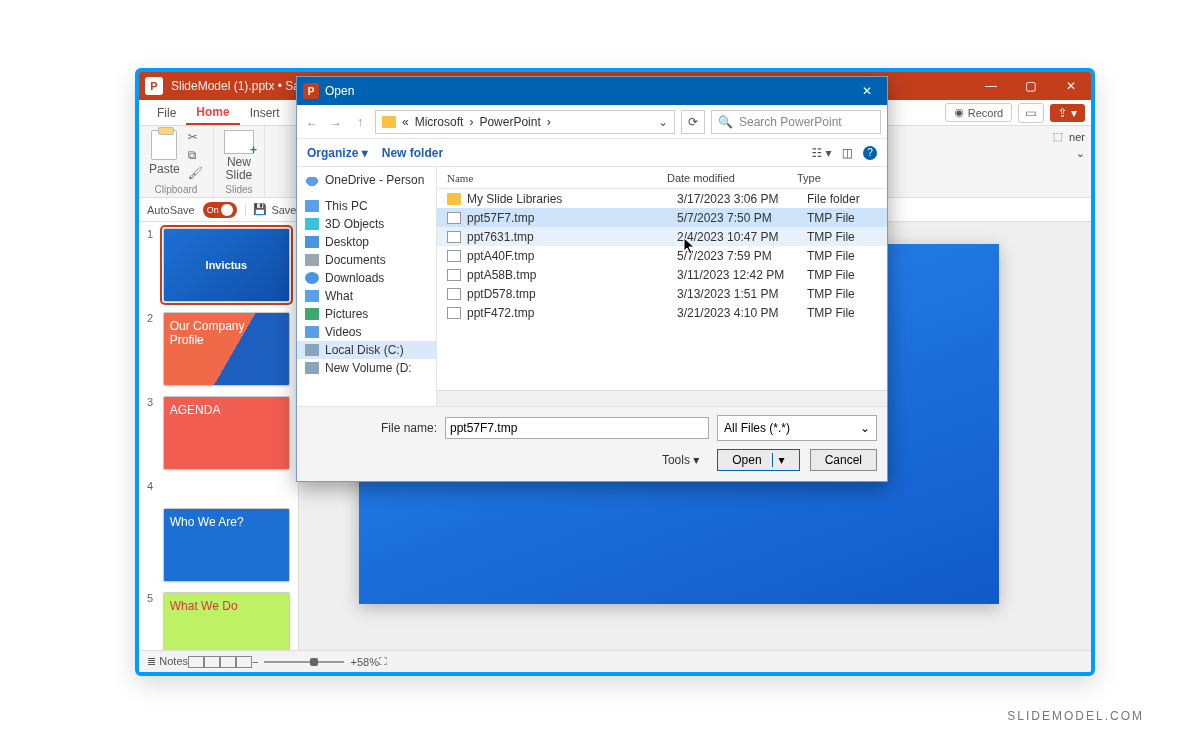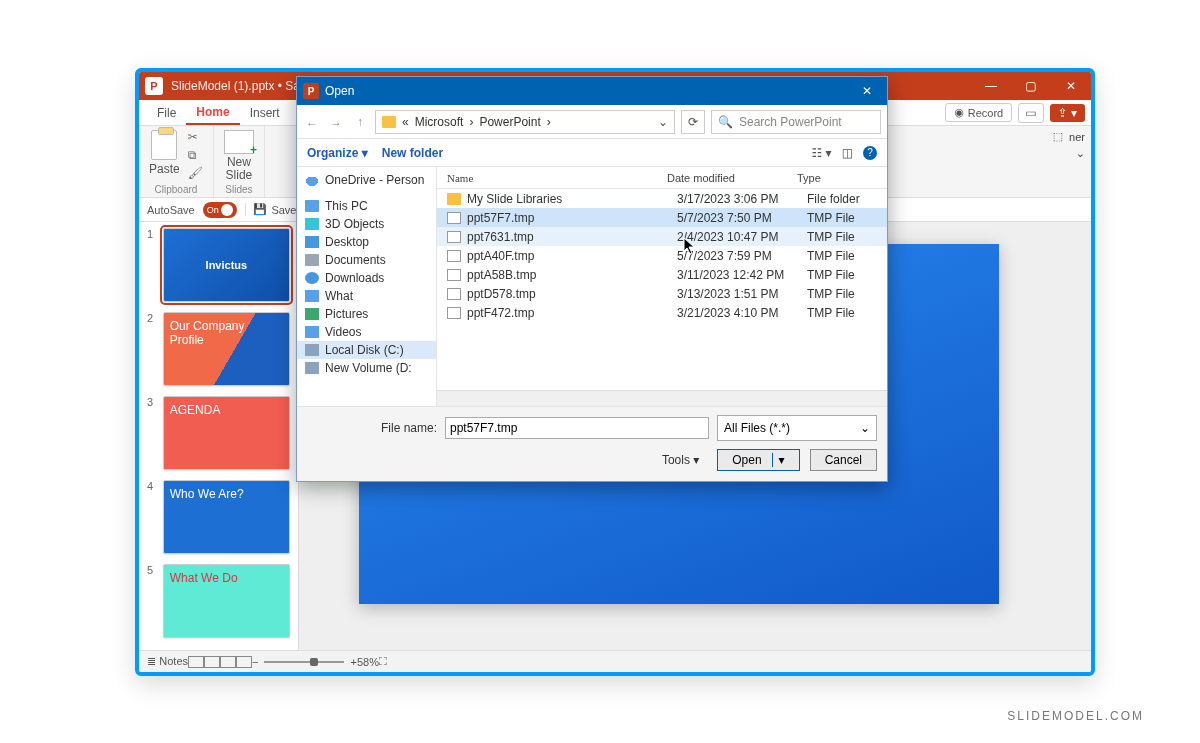--- a/index.html
+++ b/index.html
@@ -41,22 +41,22 @@
   
   .main{display:flex;height:calc(100% - 28px - 26px - 72px - 24px - 22px);}
   .thumbs{width:160px;background:#fff;border-right:1px solid #ddd;overflow:hidden;padding:6px 8px;}
   .trow{display:flex;gap:6px;margin-bottom:10px;}
   .tnum{font-size:11px;color:#666;width:10px;}
   .thumb{width:130px;height:74px;border:1px solid #ccc;border-radius:2px;overflow:hidden;position:relative;box-shadow:0 1px 2px rgba(0,0,0,.1);}
   .thumb.sel{outline:2px solid #c43e1c;outline-offset:1px;}
   .t1{background:linear-gradient(135deg,#1d6fd4,#0f4fa8);display:flex;align-items:center;justify-content:center;color:#fff;font-size:11px;font-weight:600;}
   .t2{background:linear-gradient(120deg,#f06a4a 55%,#1d5fbf 55%);}
   .t3{background:#f25d52;}
-  .t4{background:#1d6fd4;}
-  .t5{background:#5eead4;}
+  .t4{background:#1d6fd4;margin-top:28px;}
+  .t5{background:#bef264;}
   .thumb .txt{position:absolute;left:6px;top:6px;color:#fff;font-size:12px;max-width:60%;}
   .editor{flex:1;background:#efefef;position:relative;overflow:hidden;}
   .slide{position:absolute;left:60px;top:22px;width:640px;height:360px;background:linear-gradient(160deg,#2a89f0 0%,#1059c9 100%);box-shadow:0 4px 16px rgba(0,0,0,.25);display:flex;align-items:center;justify-content:center;}
   .slide .logo{display:flex;align-items:center;gap:6px;color:#fff;font-size:22px;font-weight:700;}
   .logo .sq{width:22px;height:22px;position:relative;}
   .logo .sq span{position:absolute;width:14px;height:14px;border-radius:2px;}
   .logo .a{background:#f7c600;left:0;top:0;}
   .logo .b{background:#e02424;left:8px;top:8px;}
   
   .status{height:22px;background:#f3f3f3;border-top:1px solid #ddd;display:flex;align-items:center;font-size:11px;color:#555;padding:0 8px;justify-content:space-between;}

